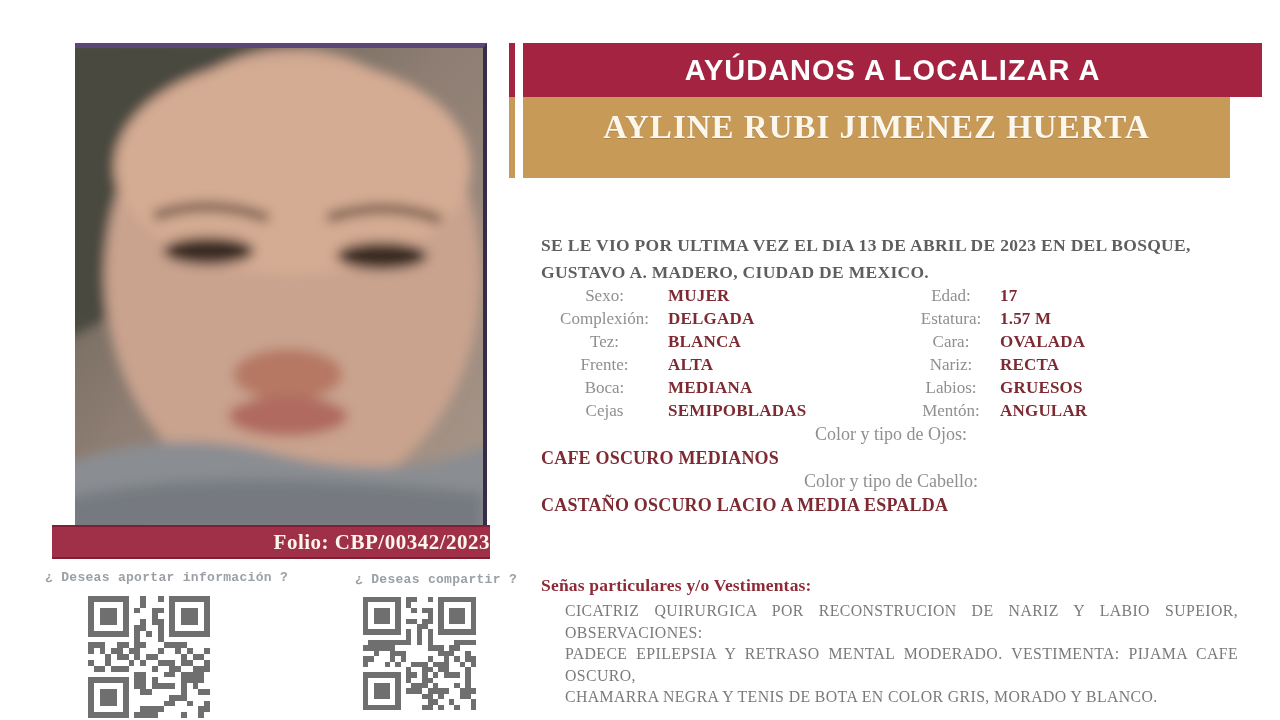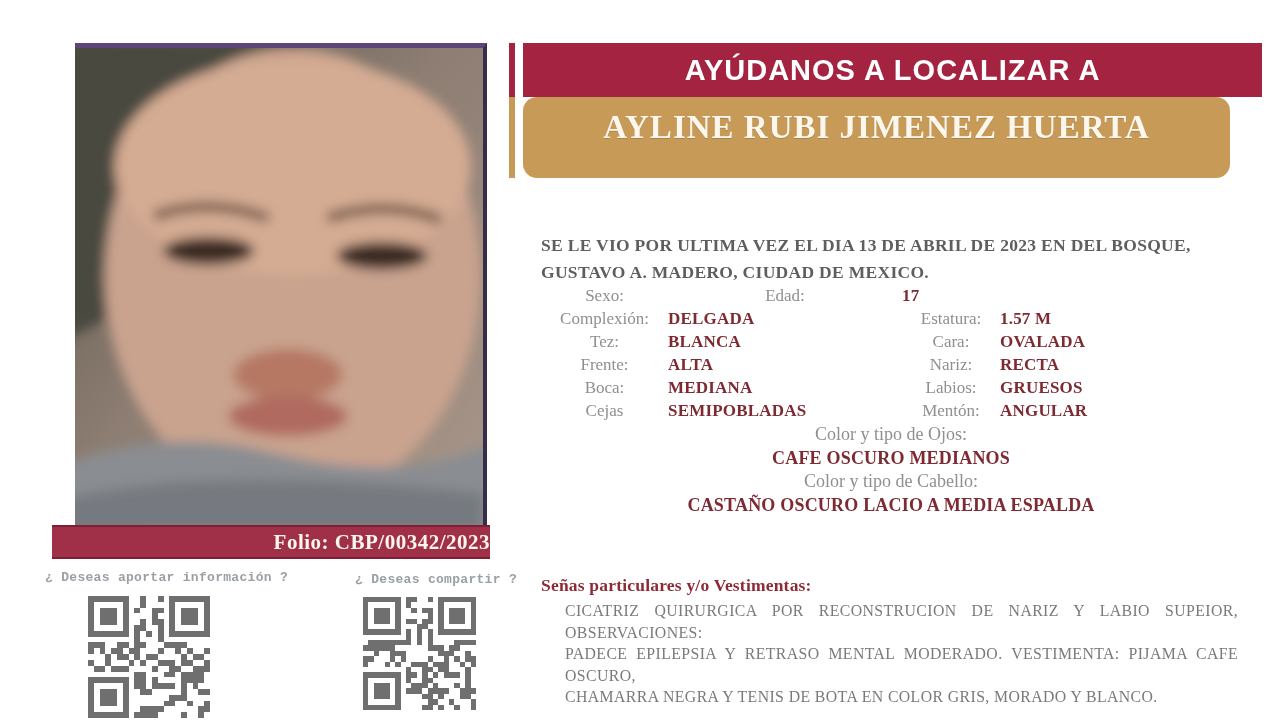--- a/index.html
+++ b/index.html
@@ -34,37 +34,37 @@
   .qr.right{left:363px;top:597px;width:113px;height:113px;}
 
   
   .accent-stripe{position:absolute;left:509px;top:43px;width:6px;height:135px;
         background:linear-gradient(to bottom,var(--crimson) 0 54px,var(--gold) 54px 100%);}
   .band-red{position:absolute;left:523px;top:43px;width:739px;height:54px;
         background:var(--crimson);display:flex;align-items:center;justify-content:center;}
   .band-red span{font-family:"Liberation Sans",sans-serif;font-weight:700;
         color:#fff;font-size:29px;letter-spacing:1px;}
   .band-gold{position:absolute;left:523px;top:97px;width:707px;height:81px;
-        background:var(--gold);display:flex;justify-content:center;border-radius:14px;}
+        background:var(--gold);display:flex;justify-content:center;}
   .band-gold span{margin-top:12px;color:#fcf7ed;font-weight:700;font-size:33px;
         letter-spacing:1px;text-shadow:0 1px 0 rgba(0,0,0,.15);}
 
   .last-seen{position:absolute;left:541px;top:192px;width:695px;
         color:var(--date-gray);font-weight:700;font-size:17.5px;line-height:27px;
         letter-spacing:.3px;margin-top:40px;}
 
   .details{position:absolute;left:541px;top:284px;width:700px;}
   .detail-row{display:grid;grid-template-columns:127px 234px 98px 241px;
         font-size:17px;line-height:23px;}
   .d-label{color:var(--label-gray);text-align:center;}
   .d-value{color:var(--maroon-text);font-weight:700;letter-spacing:.2px;}
 
   .extra{position:absolute;left:541px;top:423px;width:700px;font-size:18px;line-height:23.5px;}
   .extra .d-label{display:block;}
-  .extra .d-value{display:block;text-align:center;}
+  .extra .d-value{display:block;}
 
   .senas{position:absolute;left:541px;top:575px;width:697px;}
   .senas-title{color:var(--senas-title);font-weight:700;font-size:17.5px;letter-spacing:.2px;}
   .senas-body{margin-top:4px;color:var(--body-gray);font-size:15.8px;line-height:21.5px;
         letter-spacing:.4px;margin-left:24px;}
   .senas-line{text-align:justify;text-align-last:justify;}
   .senas-line.last{text-align:left;text-align-last:left;}
 </style>
 </head>
 <body>
@@ -561,20 +561,21 @@
   </div>
 
   <div class="last-seen">
     <div>SE LE VIO POR ULTIMA VEZ EL DIA 13 DE ABRIL DE 2023 EN DEL BOSQUE,</div>
     <div>GUSTAVO A. MADERO, CIUDAD DE MEXICO.</div>
   </div>
 
   <div class="details">
     <div class="detail-row">
       <span class="d-label">Sexo:</span>
+      <span class="d-value">MUJER</span>
       <span class="d-label">Edad:</span>
       <span class="d-value">17</span>
     </div>
     <div class="detail-row">
       <span class="d-label">Complexión:</span>
       <span class="d-value">DELGADA</span>
       <span class="d-label">Estatura:</span>
       <span class="d-value">1.57 M</span>
     </div>
     <div class="detail-row">

